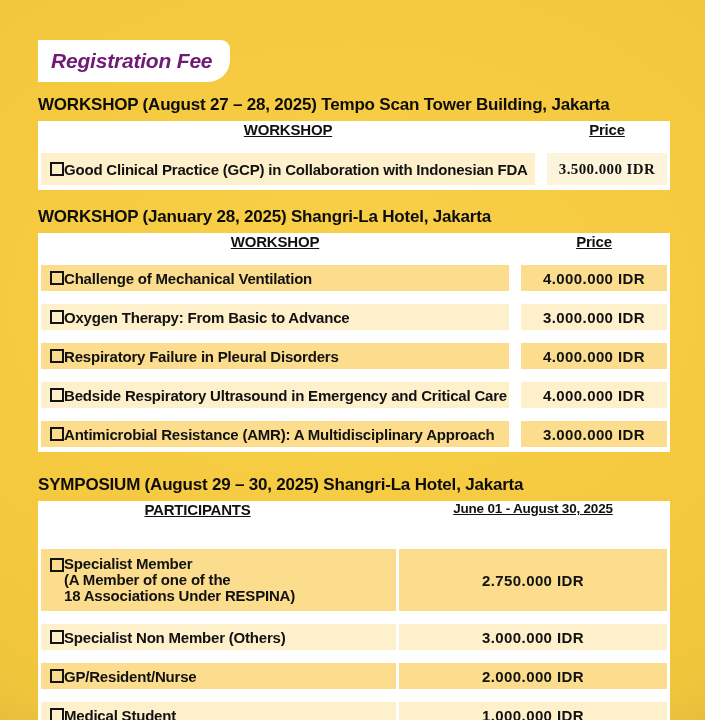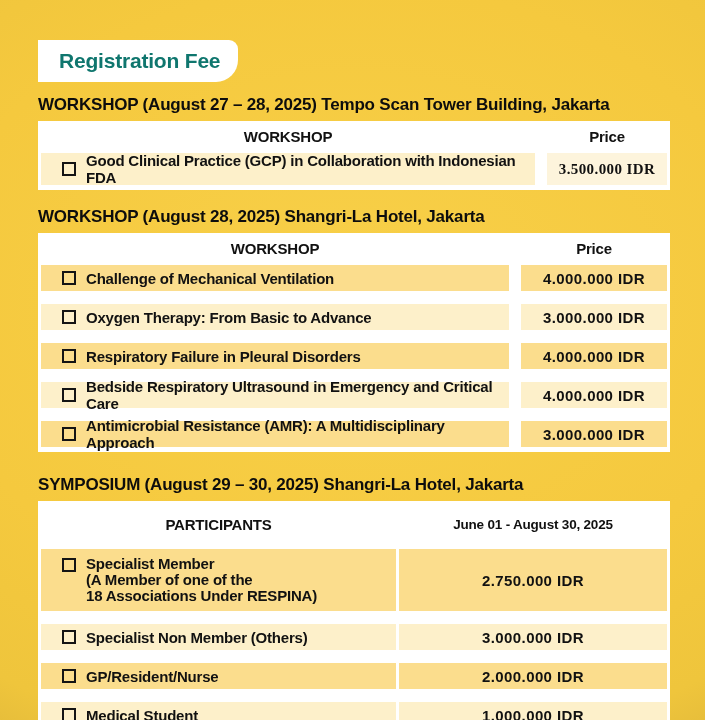--- a/index.html
+++ b/index.html
@@ -9,47 +9,48 @@
     font-weight:700;color:#111;
     background:#F5C93E;
   }
   .page{
     position:relative;width:705px;height:720px;box-sizing:border-box;
     padding:40px 35px 0 38px;
     background:radial-gradient(ellipse 115% 85% at 50% 42%,
       #F8D049 0%, #F5C93E 52%, #EFC53C 75%, #D9B238 92%, #C3A031 100%);
   }
   .title-box{
-    display:inline-block;background:#FFFFFF;color:#0f766e;
+    display:inline-block;background:#FFFFFF;color:#701a75;
     font-size:21px;letter-spacing:-0.2px;line-height:1;
-    padding:10px 18px 11px 21px;
+    padding:10px 18px 11px 13px;
     border-radius:0 9px 22px 0;
     margin:0 0 14px 0;
+    font-style:italic;
   }
   .section-heading{
     font-size:17px;line-height:18px;letter-spacing:-0.2px;
     margin:0 0 7px 0;color:#0d0d0d;
   }
   .fee-table{
     background:#FFFFFF;box-sizing:border-box;width:632px;
     padding:0 3px 5px 3px;
   }
   .t1{margin-bottom:18px;}
   .t2{margin-bottom:24px;}
-  .thead{display:flex;align-items:center;height:30px;margin-bottom:2px;}
-  .t3 .thead{height:46px;}
+  .thead{display:flex;align-items:flex-start;height:30px;margin-bottom:2px;text-decoration:underline;}
+  .t3 .thead{height:46px;gap:21px;}
   .th{text-align:center;font-size:15px;letter-spacing:-0.2px;}
   .th.name-col{flex:1;}
   .t3 .th.date-col{font-size:13.5px;}
   .trow{display:flex;height:26px;}
   .t1 .trow{height:32px;}
   .trow + .trow{margin-top:13px;}
   .t3 .trow.tall{height:62px;}
   .td{display:flex;align-items:center;box-sizing:border-box;}
-  .td.name-col{flex:1;padding-left:21px;gap:10px;font-size:15px;letter-spacing:-0.2px;}
+  .td.name-col{flex:1;padding-left:9px;font-size:15px;letter-spacing:-0.2px;}
   .td.price-col,.th.price-col,.th.date-col{justify-content:center;text-align:center;}
   .td.price-col{font-size:15px;letter-spacing:0.4px;}
   .t1 .price-col{width:120px;}
   .t2 .price-col{width:146px;}
   .t3 .price-col{width:268px;}
   .colgap{width:12px;}
   .t3 .colgap{width:3px;}
   .gold{background:#FBDD8D;}
   .cream{background:#FDF0CA;}
   .cream-light{background:#FDF4DC;font-family:Liberation Serif, serif;}
@@ -85,21 +86,21 @@
           <span>Good Clinical Practice (GCP) in Collaboration  with  Indonesian FDA</span>
         </div>
         <div class="colgap"></div>
         <div class="td price-col cream-light">3.500.000 IDR</div>
       </div>
     </div>
   </div>
 
   
   <div>
-    <div class="section-heading">WORKSHOP (August 28,  2025) Shangri-La Hotel, Jakarta</div>
+    <div class="section-heading">WORKSHOP (January 28,  2025) Shangri-La Hotel, Jakarta</div>
     <div class="fee-table t2">
       <div class="thead">
         <div class="th name-col">WORKSHOP</div>
         <div class="colgap"></div>
         <div class="th price-col">Price</div>
       </div>
 
       <div class="trow">
         <div class="td name-col gold">
           <span class="checkbox"></span>

